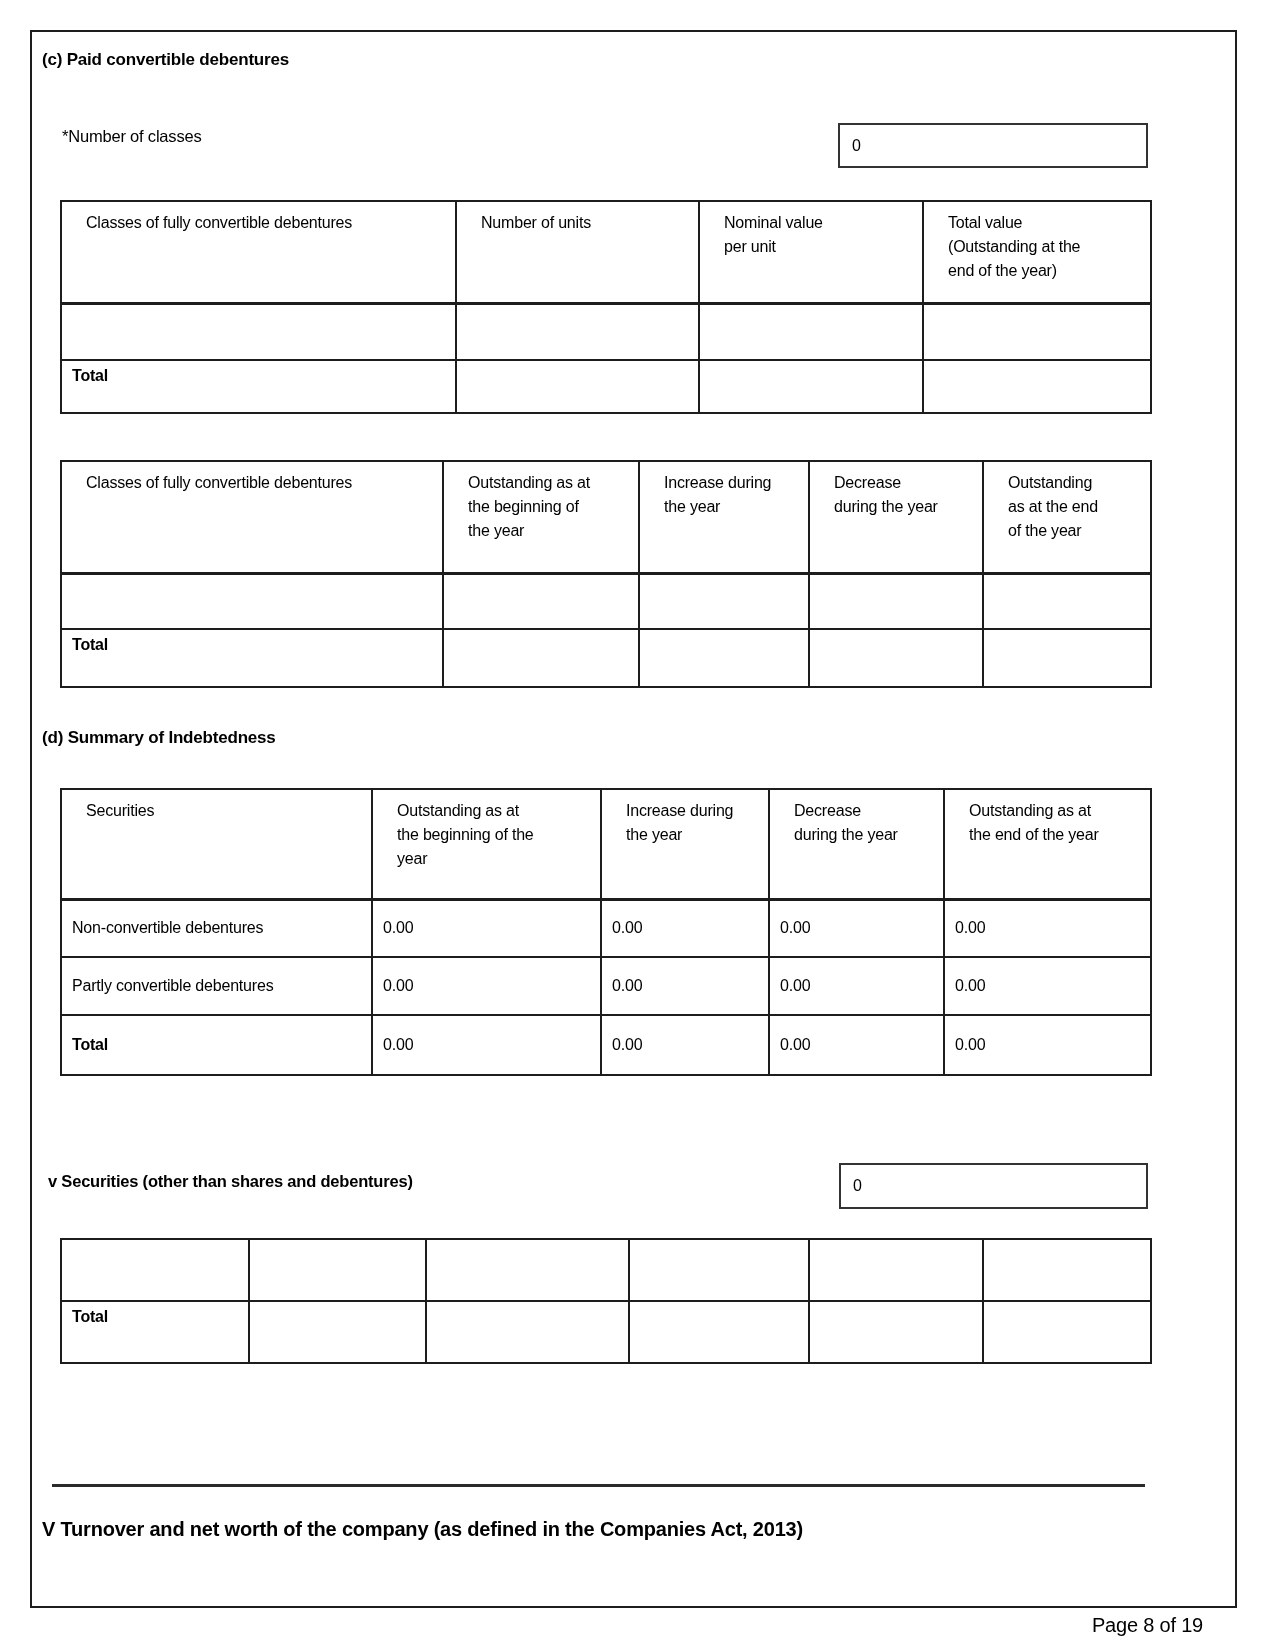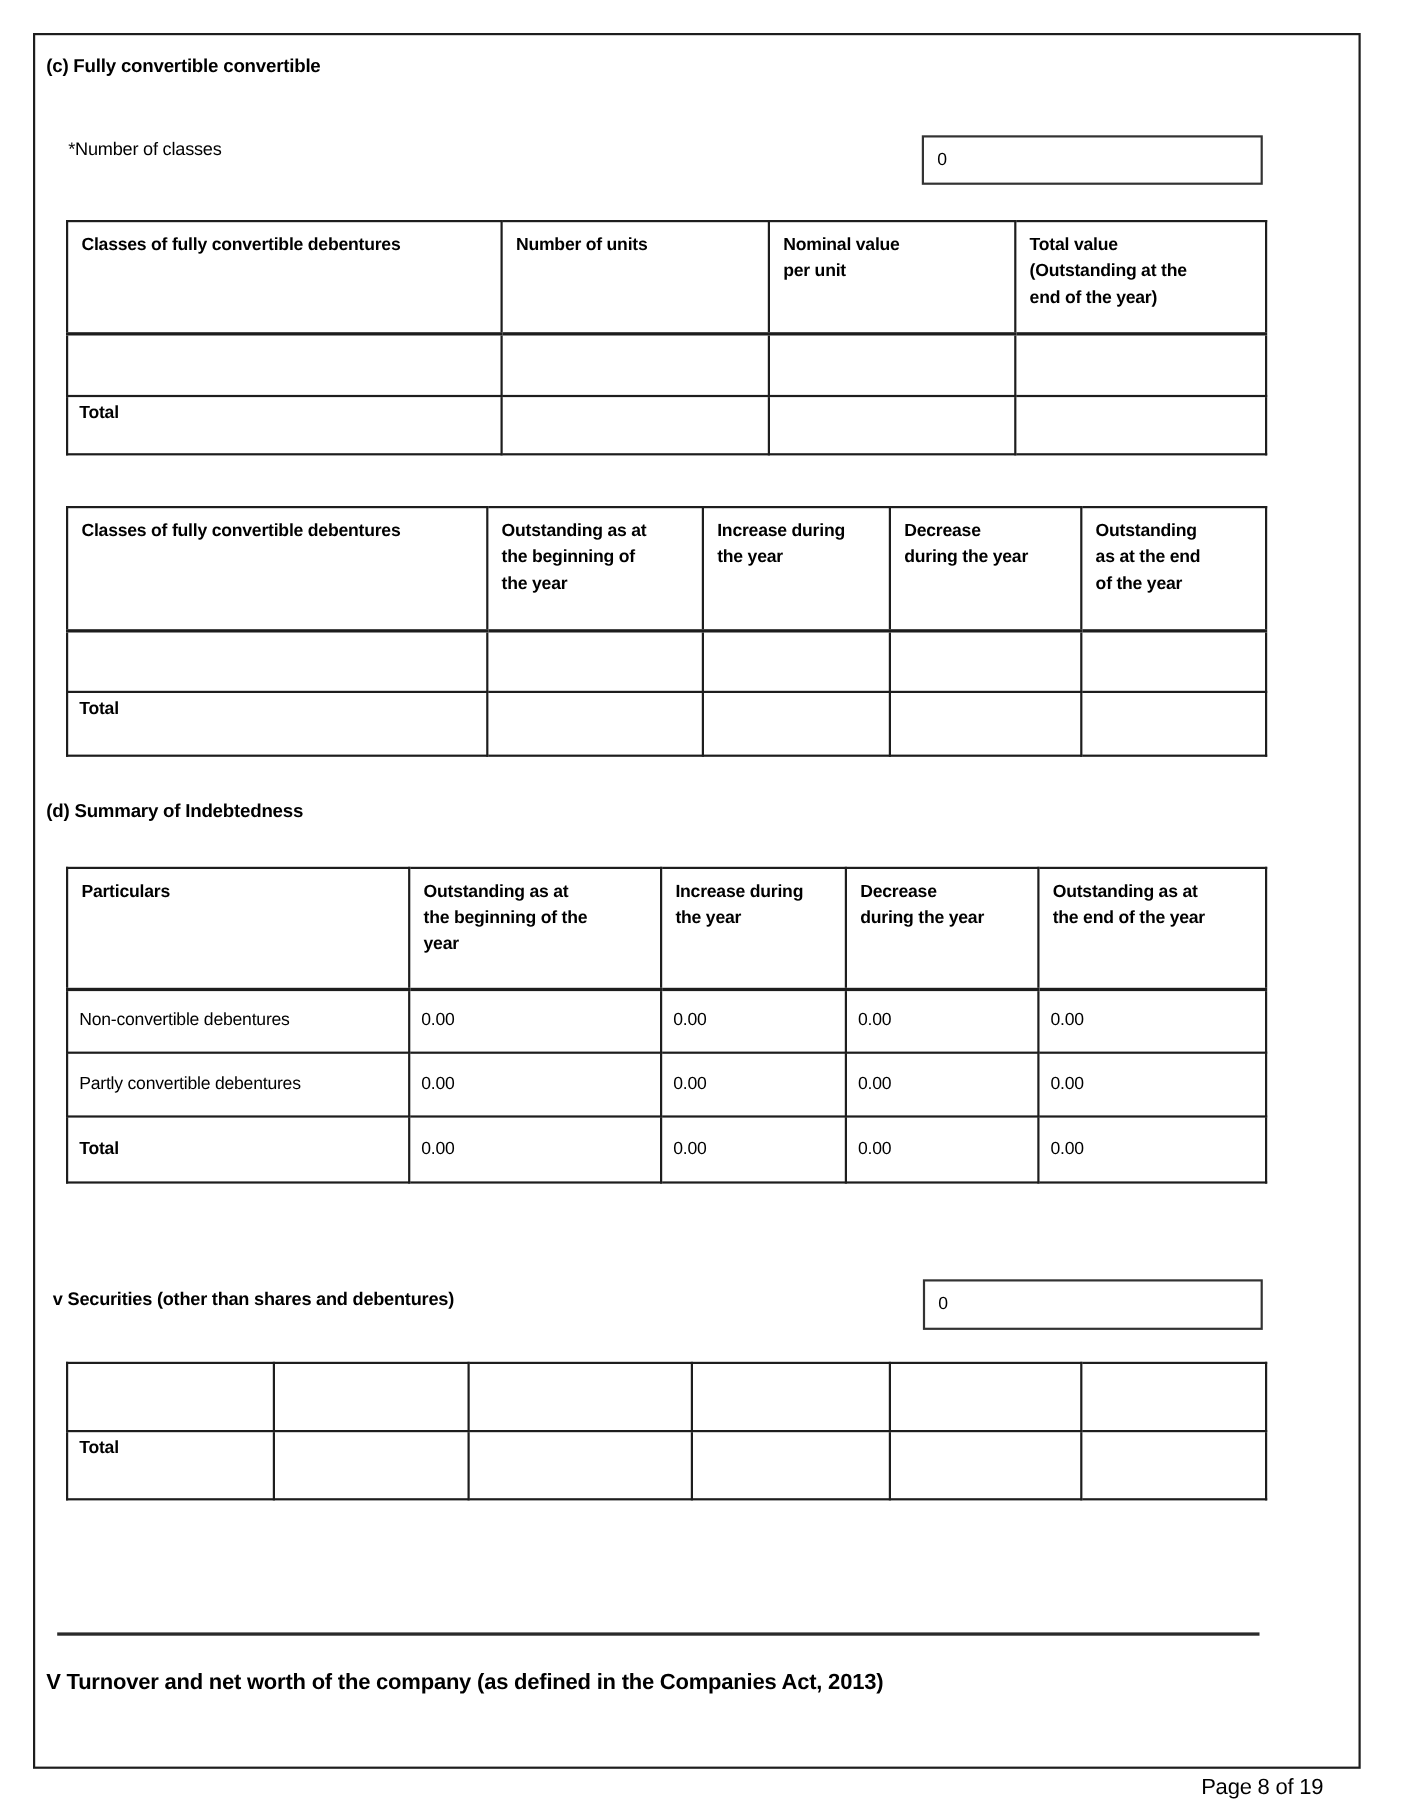--- a/index.html
+++ b/index.html
@@ -47,25 +47,25 @@
     background: #ffffff;
   }
   .tbl td {
     border: 2px solid #1d1d1d;
     font-size: 16px;
     letter-spacing: -0.2px;
     padding: 6px 10px;
     overflow: hidden;
   }
   .tbl tr.hrow td {
-    font-weight: bold;
+    font-weight: normal;
     white-space: pre-line;
     vertical-align: top;
     line-height: 1.5;
-    padding: 9px 10px 6px 12px;
+    padding: 9px 10px 6px 24px;
     border-bottom-width: 3px;
   }
   .cell-val {
     text-align: left;
     vertical-align: middle;
     font-size: 15.5px;
   }
   .cell-lbl { vertical-align: middle; padding-left: 12px; }
   .cell-total-top {
     font-weight: bold;
@@ -100,21 +100,21 @@
     font-size: 20px;
     letter-spacing: -0.2px;
   }
 </style>
 </head>
 <body>
 
 <div class="page">
   <div class="frame"></div>
 
-  <div class="abs heading" style="left:42px; top:50px;">(c) Fully convertible convertible</div>
+  <div class="abs heading" style="left:42px; top:50px;">(c) Paid convertible debentures</div>
 
   <div class="abs plain-label" style="left:62px; top:127px;">*Number of classes</div>
   <input class="inputbox" style="left: 838px; top: 123px; width: 310px; height: 45px;" value="0">
 
   <table class="tbl" style="top:200px;">
     <colgroup>
       <col style="width:395px">
         <col style="width:243px">
         <col style="width:224px">
         <col style="width:228px">
@@ -188,21 +188,21 @@
   <table class="tbl" style="top:788px;">
     <colgroup>
       <col style="width:311px">
         <col style="width:229px">
         <col style="width:168px">
         <col style="width:175px">
         <col style="width:207px">
     </colgroup>
     <tbody>
         <tr class="hrow h110">
-      <td>Particulars</td>
+      <td>Securities</td>
       <td>Outstanding as at
 the beginning of the
 year</td>
       <td>Increase during
 the year</td>
       <td>Decrease
 during the year</td>
       <td>Outstanding as at
 the end of the year</td>
     </tr>

